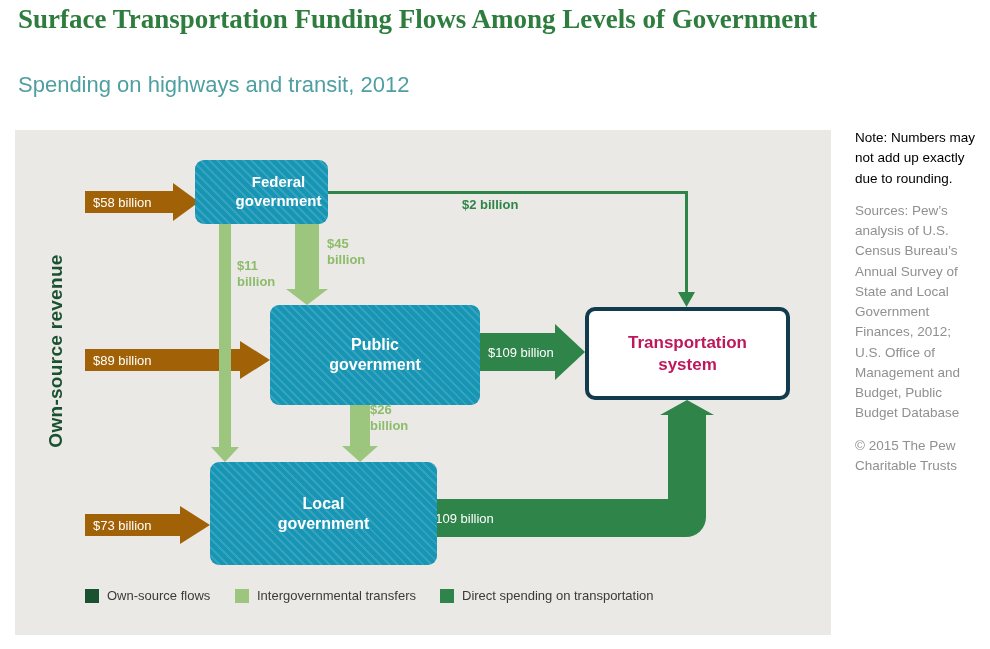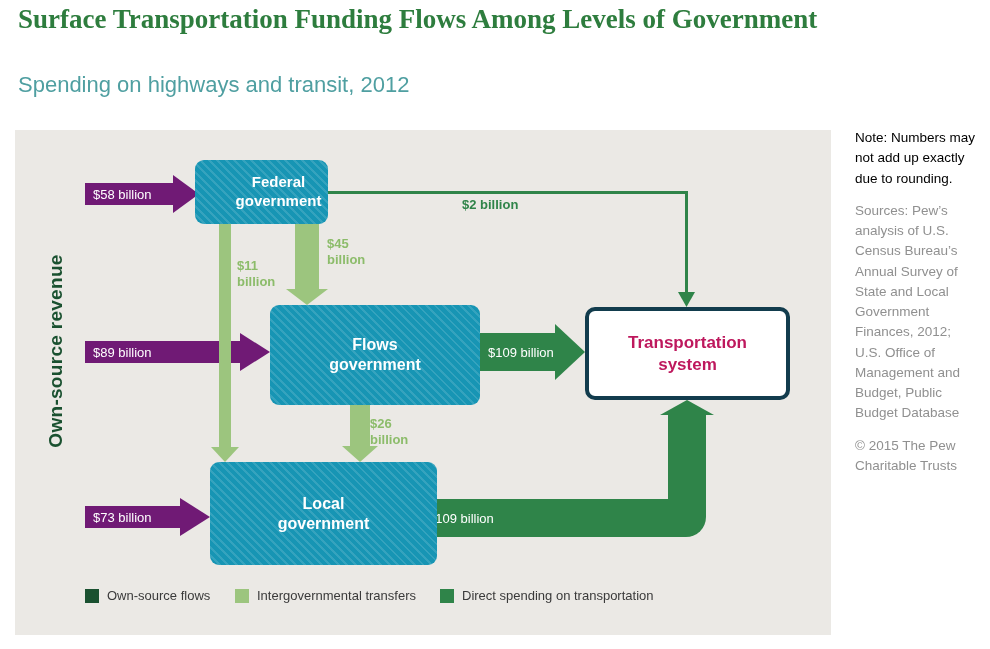--- a/index.html
+++ b/index.html
@@ -27,21 +27,21 @@
   .node-federal { left:180px; top:30px;  width:133px; height:64px;padding-left:34px; }
   .node-state   { left:255px; top:175px; width:210px; height:100px; font-size:16px; }
   .node-local   { left:195px; top:332px; width:227px; height:103px; font-size:16px; }
   .node-system  { left:570px; top:177px; width:205px; height:93px;
                   background:#fff; border:4px solid #123c4d; border-radius:10px;
                   color:#be185d; font-size:17px; }
   .node-system span { width:170px; }
 
   
   .part { position:absolute; }
-  .c-dark  { background:#701a75; }
+  .c-dark  { background:#a16207;margin-top:8px; }
   .c-light { background:#9cc57e; }
   .c-mid   { background:#2f8449; }
   .head-right { clip-path:polygon(0 0, 100% 50%, 0 100%); }
   .head-down  { clip-path:polygon(0 0, 100% 0, 50% 100%); }
   .head-up    { clip-path:polygon(50% 0, 0 100%, 100% 100%); }
   .abody { display:flex; align-items:center; color:#fff; font-size:13px; font-weight:500;
            white-space:nowrap; }
   .abody.pad { padding-left:8px; }
 
   .t-label { position:absolute; width:58px; color:#8cbc6a; font-weight:700;
@@ -100,21 +100,21 @@
 
     <div>
       <div class="part c-light" style="left:204px; top:94px; width:12px; height:223px;"></div>
       <div class="part c-light head-down" style="left:196px; top:317px; width:28px; height:15px;"></div>
       <div class="t-label" style="left:222px; top:128px;">$11 billion</div>
     </div>
 
     <div>
       <div class="part c-light" style="left:335px; top:275px; width:20px; height:41px;"></div>
       <div class="part c-light head-down" style="left:327px; top:316px; width:36px; height:16px;"></div>
-      <div class="t-label" style="left:355px; top:286px;">$26 billion</div>
+      <div class="t-label" style="left:355px; top:272px;">$26 billion</div>
     </div>
 
     <div>
       <div class="part c-mid" style="left:313px; top:61px; width:360px; height:3px;"></div>
       <div class="part c-mid" style="left:670px; top:61px; width:3px; height:101px;"></div>
       <div class="part c-mid head-down" style="left:663px; top:162px; width:17px; height:15px;"></div>
       <div class="d-label" style="left:447px; top:67px;">$2 billion</div>
     </div>
 
     <div>
@@ -129,21 +129,21 @@
         <span>$109 billion</span>
       </div>
       <div class="part c-mid" style="left:653px; top:284px; width:38px; height:96px;"></div>
       <div class="part c-mid head-up" style="left:645px; top:270px; width:54px; height:15px;"></div>
     </div>
 
     <div class="node node-federal">
       <span>Federal government</span>
     </div>
     <div class="node node-state">
-      <span>Flows government</span>
+      <span>Public government</span>
     </div>
     <div class="node node-local">
       <span>Local government</span>
     </div>
     <div class="node node-system">
       <span>Transportation system</span>
     </div>
 
     <div class="legend-item" style="left:70px;">
       <span class="swatch" style="background: rgb(26, 81, 48);"></span>

